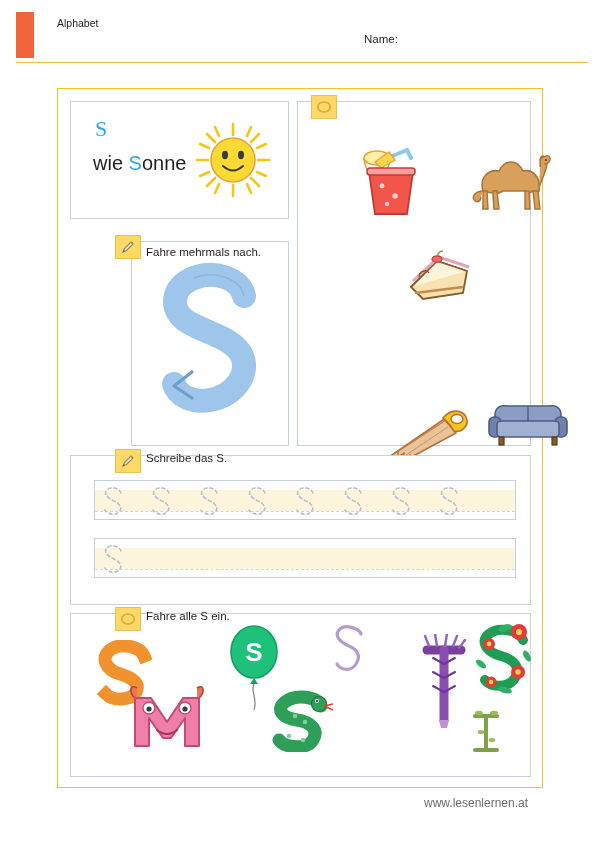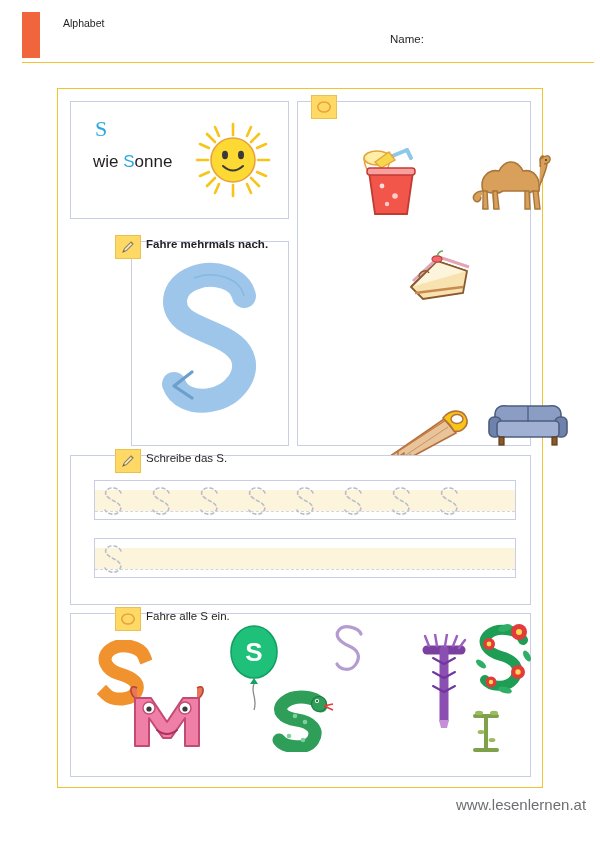--- a/index.html
+++ b/index.html
@@ -12,21 +12,21 @@
     background: #ffffff;
     font-family: "Liberation Sans", sans-serif;
     color: #231f20;
     position: relative;
     overflow: hidden;
   }
 
   
   .header {
     position: absolute;
-    left: 8px; top: 0;
+    left: 2px; top: 0;
     width: 528px;
     height: 62px;
   }
   .orange-tab {
     position: absolute;
     left: 14px; top: 12px;
     width: 18px; height: 46px;
     background: #f1653c;
   }
   .header-title {
@@ -35,44 +35,42 @@
     font-size: 10.5px;
     line-height: 15px;
     color: #231f20;
   }
   .header-title div { white-space: nowrap; }
   .name-label {
     position: absolute;
     left: 362px; top: 33px;
     font-size: 11.5px;
     color: #231f20;
-    margin-left: 20px;
   }
   .header-rule {
     position: absolute;
     left: 14px; top: 62px;
     width: 572px; height: 1px;
     background: #f2c230;
   }
 
   
   .sheet {
     position: absolute;
     left: 57px; top: 88px;
     width: 486px; height: 700px;
     border: 1px solid #f2c230;
     box-sizing: border-box;
   }
 
   .footer-url {
     position: absolute;
     left: 424px; top: 796px;
-    font-size: 15px;
+    font-size: 12px;
     color: #6d6e71;
-    margin-left: 32px;
   }
 
   
   .box {
     position: absolute;
     border: 1px solid #c9cfe3;
     box-sizing: border-box;
     background: #ffffff;
   }
 
@@ -103,21 +101,21 @@
   .big-s {
     position: absolute;
     left: 24px; top: 14px;
     font-size: 22px;
     color: #2fa8e0;
     font-family: "Liberation Serif", serif;
   }
   .wie-sonne {
     position: absolute;
     left: 22px; top: 50px;
-    font-size: 17px;
+    font-size: 20px;
     color: #231f20;
     text-align: center;
   }
   .wie-sonne .accent { color: #2fa8e0; }
 
   
   .sun-wrap { position: absolute; left: 124px; top: 20px; }
 
   
   #box-bilder { left: 239px; top: 12px; width: 234px; height: 345px; }
@@ -283,21 +281,21 @@
     </div>
   </div>
 
   <div class="badge" style="left:57px; top:146px;">
     <svg width="16" height="16" viewBox="0 0 16 16">
       <path d="M3 13 L4.5 9.5 L11 3 L13 5 L6.5 11.5 Z" fill="#f6f0d8" stroke="#9a8458" stroke-width="1.1"></path>
       <path d="M11 3 L13 5" stroke="#9a8458" stroke-width="1.1"></path>
       <path d="M3 13 L5 12.3 L3.8 11 Z" fill="#555"></path>
     </svg>
   </div>
-  <div class="task-label" style="left:88px; top:148px;font-weight:bold;">Fahre mehrmals nach.</div>
+  <div class="task-label" style="left:88px; top:156px;">Fahre mehrmals nach.</div>
 
   <div class="box" id="box-schreibe">
 
     <div class="rule-block" style="top:24px; height:40px;">
       <div class="dashline" style="top:9px;"></div>
       <div class="mid" style="top:9px; height:21px;"></div>
       <div class="dashline" style="top:30px;"></div>
       <svg width="420" height="38" viewBox="0 0 420 38" style="position:absolute; left:0; top:0;">
         <g fill="none" stroke="#b9bdc9" stroke-width="1.6" stroke-dasharray="3 3" stroke-linecap="round">
           <path d="M26 12 C24 7 16 5 12 9 C8 13 13 17 19 20 C25 23 28 27 24 31 C20 35 12 33 10 29"></path>

